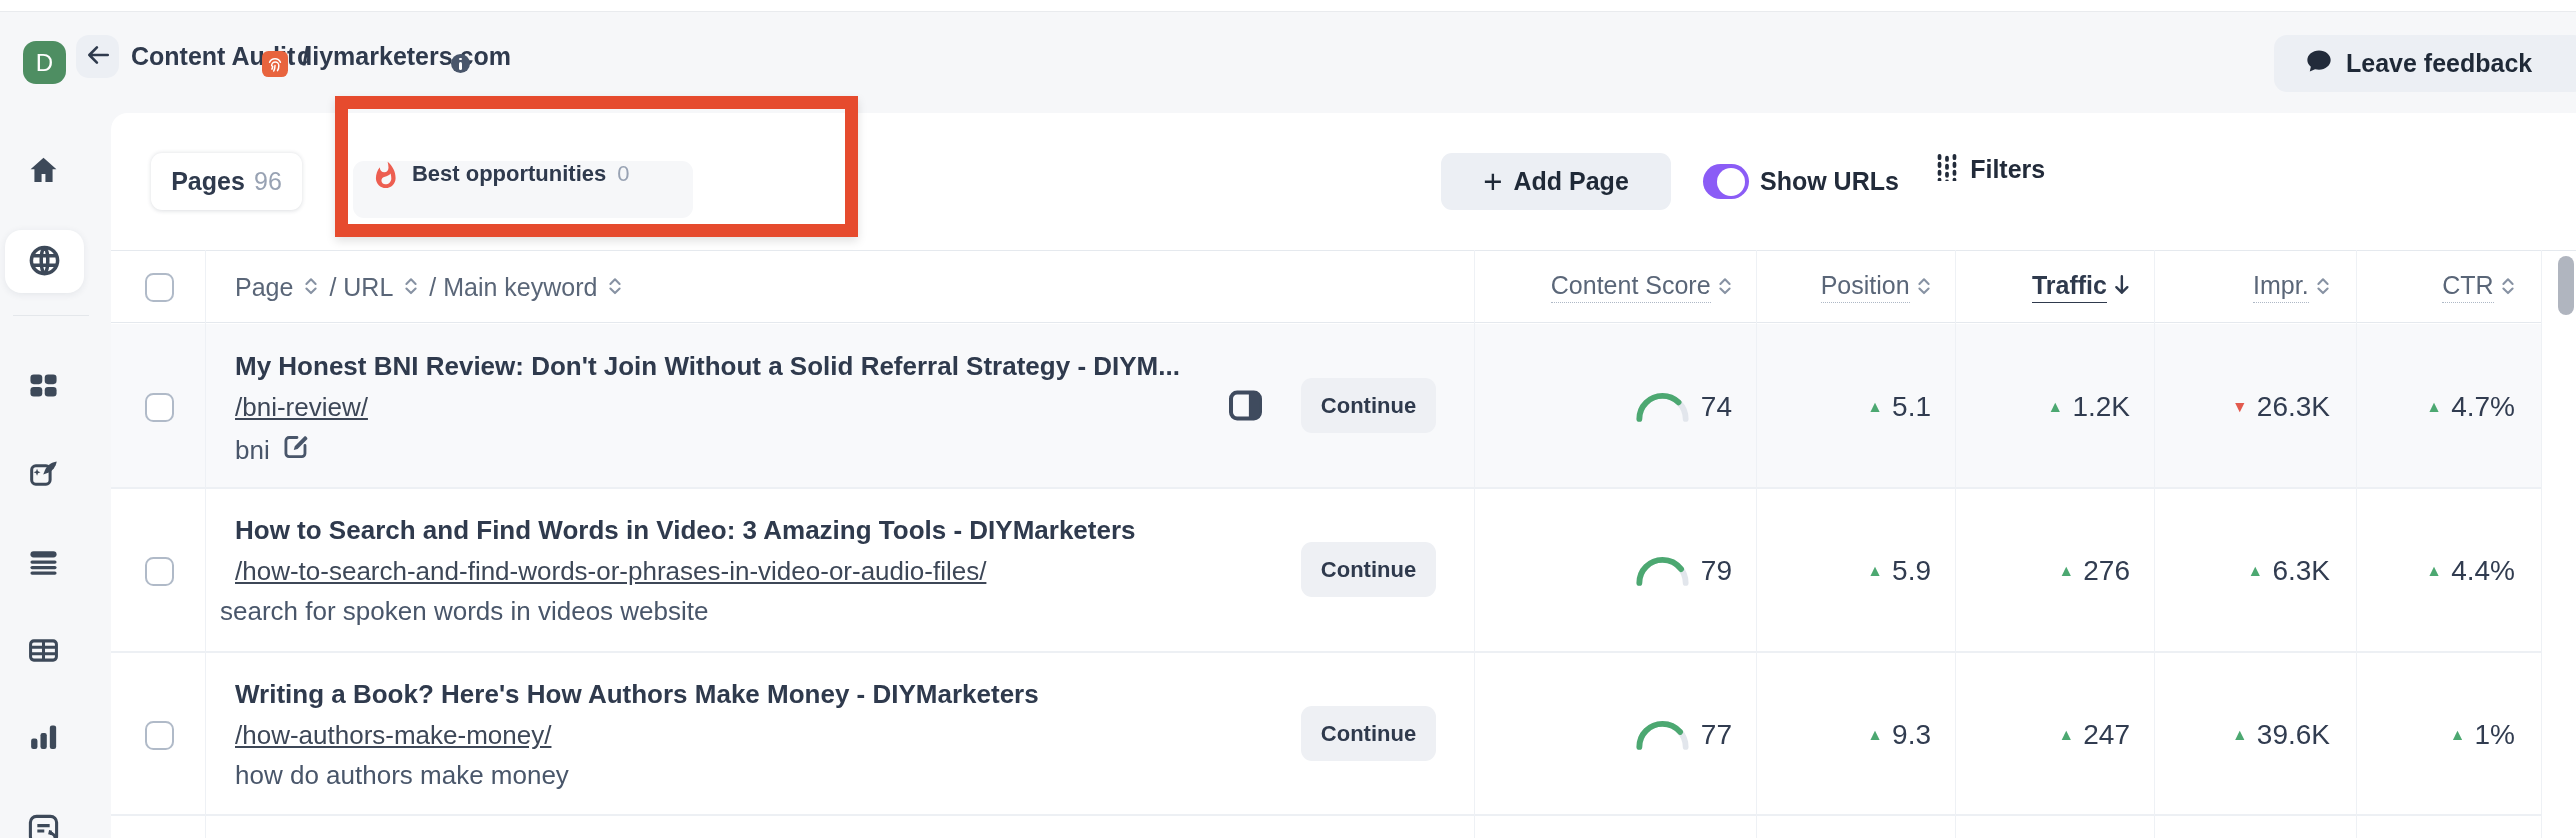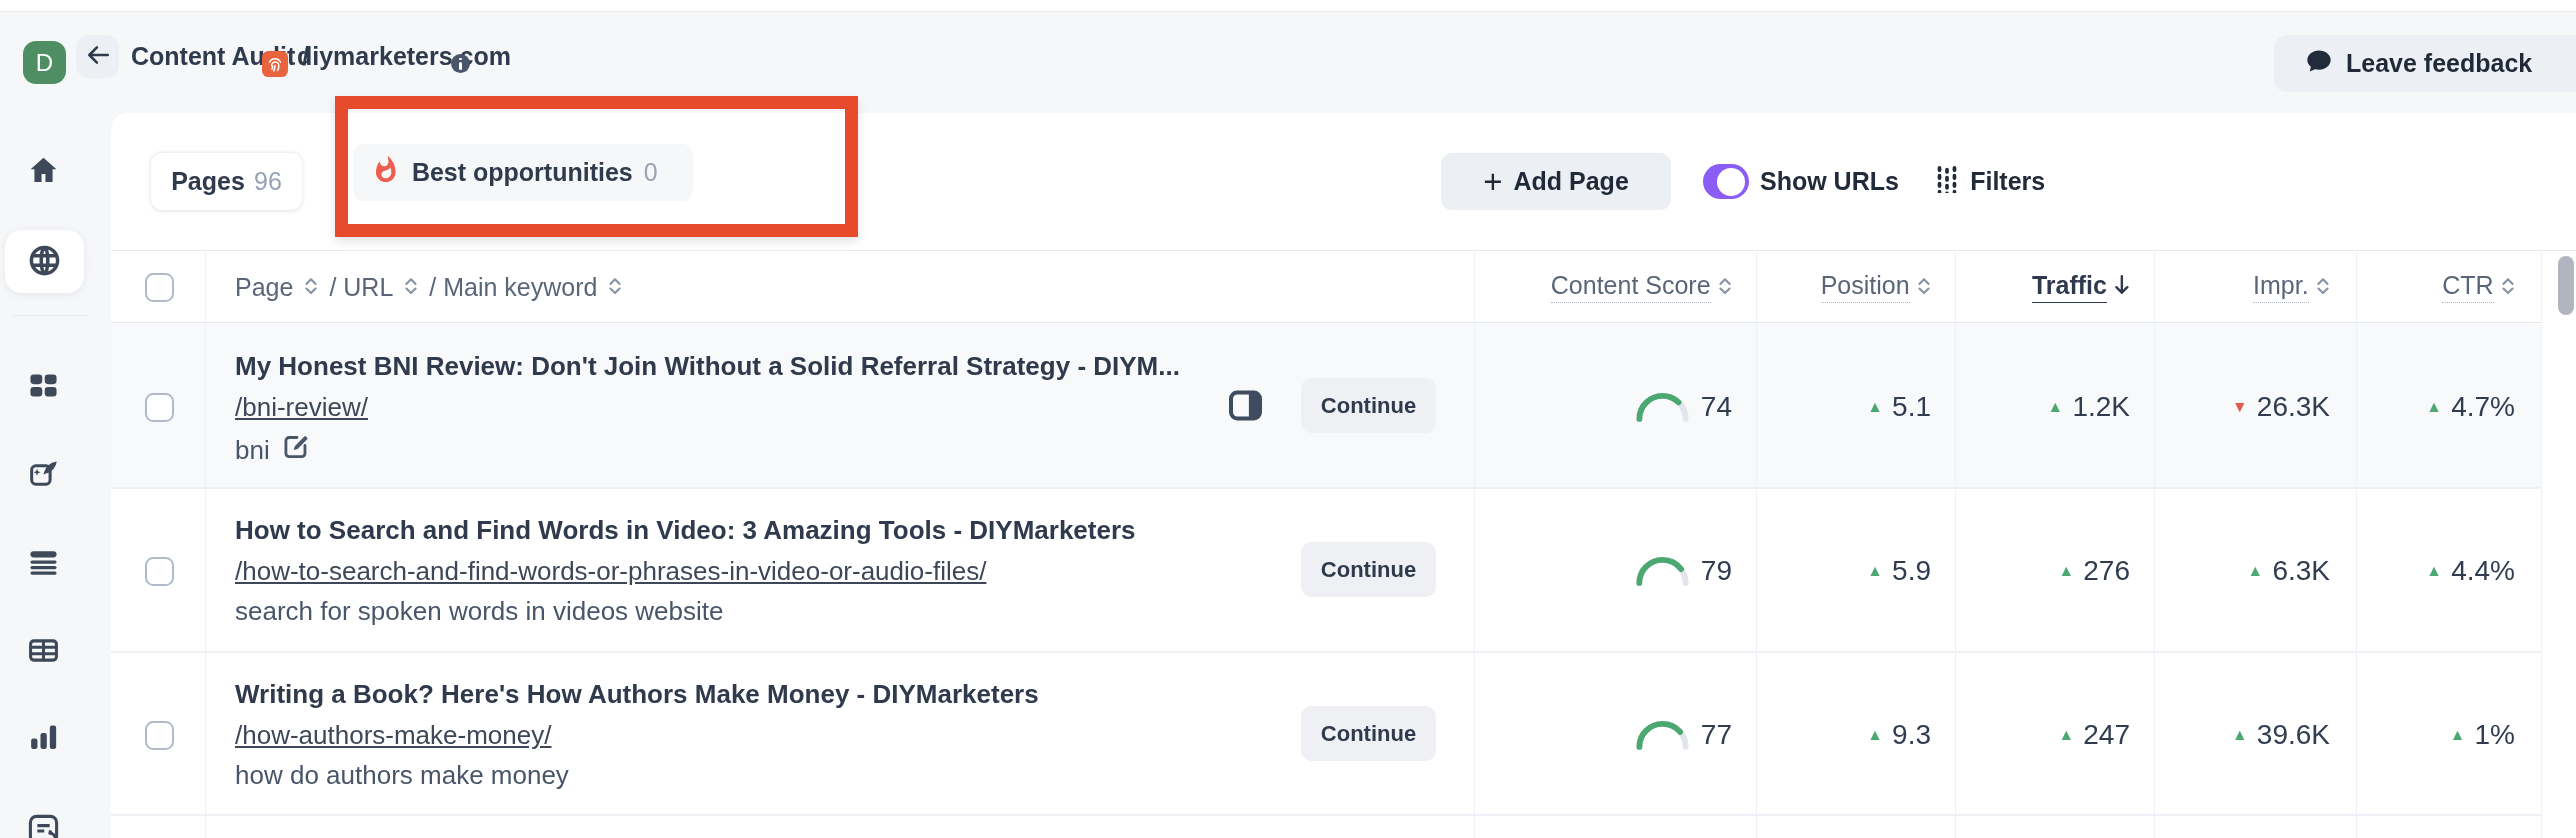--- a/index.html
+++ b/index.html
@@ -33,33 +33,33 @@
              box-shadow:0 1.8px 7.4px rgba(35,48,74,.08);display:flex;align-items:center;justify-content:center;cursor:pointer;}
   .sidediv{left:13px;top:315px;width:76px;height:0;border-top:0.9px solid #e4e7eb;}
 
   
   .card{left:111px;top:113px;width:2465px;height:725px;background:#fff;border-top-left-radius:16.6px;}
 
   
   .tab-pages{left:151px;top:153px;width:151px;height:57px;border-radius:11px;background:#fff;
              box-shadow:0 0.9px 4.6px rgba(40,50,70,.16);display:flex;align-items:center;justify-content:center;gap:9.2px;
              font-size:25px;cursor:pointer;}
-  .tab-best{left:353px;top:144px;width:340px;height:57px;border-radius:11px;background:#f6f7f9;
-            display:flex;align-items:center;gap:11px;padding-left:18.4px;box-sizing:border-box;font-size:25px;cursor:pointer;}
+  .tab-best{left:353px;top:161px;width:340px;height:57px;border-radius:11px;background:#f6f7f9;
+            display:flex;gap:11px;padding-left:18.4px;box-sizing:border-box;font-size:22px;cursor:pointer;}
   .tablabel{font-weight:700;color:#2f3a4d;}
   .tabcount{color:#98a2b3;}
   .annot{left:335px;top:96px;width:523px;height:141px;border:13px solid #e64b2e;box-sizing:border-box;
          box-shadow:0 3.7px 9.2px rgba(0,0,0,.12);}
   .addpage{left:1441px;top:153px;width:230px;height:57px;border-radius:11px;background:#eceff4;
            display:flex;align-items:center;justify-content:center;gap:11px;font-size:25px;font-weight:700;color:#1f2937;cursor:pointer;}
   .plus:before{content:"+";font-size:33px;font-weight:400;color:#1f2937;line-height:1;}
   .toggle{left:1703px;top:164px;width:46px;height:35px;border-radius:17.5px;background:#8b5cf6;cursor:pointer;}
   .knob{position:absolute;right:3.7px;top:3.7px;width:28px;height:28px;border-radius:50%;background:#fff;}
   .showurls{left:1760px;top:153px;height:57px;display:flex;align-items:center;font-size:25px;font-weight:600;color:#222b3a;}
-  .filters{left:1933px;top:153px;height:57px;display:flex;align-items:center;gap:9.2px;font-size:25px;font-weight:600;color:#222b3a;cursor:pointer;}
+  .filters{left:1933px;top:141px;height:57px;display:flex;align-items:center;gap:9.2px;font-size:25px;font-weight:600;color:#222b3a;cursor:pointer;}
   .search{left:2090px;top:153px;width:459px;height:57px;border-radius:11px;border:1.8px solid #d6dce5;background:#fff;
           box-sizing:border-box;display:flex;align-items:center;gap:11px;padding:0 16.6px;}
   .search input{border:none;outline:none;font-size:25px;color:#2f3a4d;width:100%;background:transparent;font-family:inherit;}
   .search input::placeholder{color:#9aa5b5;}
 
   
   .hline{background:#e5e9ee;height:0.9px;}
   .vline{background:#eef1f5;width:0.9px;}
   .rowsep{background:#edf0f4;height:1.8px;}
   .rowbg-hover{left:111px;top:324px;width:2430px;height:163px;background:#f8f9fb;}
@@ -347,21 +347,21 @@
   <div class="abs metric" style="right:61px;top:386px;">
     <span class="tri" data-dir="up"></span>
     <span>4.7%</span>
   </div>
 
   <div class="abs" style="left:145px;top:557px;">
       <div class="cb"></div>
     </div>
   <div class="abs rowtitle" style="left:235px;top:515px;">How to Search and Find Words in Video: 3 Amazing Tools - DIYMarketers</div>
   <div class="abs rowurl" style="left:235px;top:556px;">/how-to-search-and-find-words-or-phrases-in-video-or-audio-files/</div>
-  <div class="abs rowkw" style="left:235px;top:596px;align-items:flex-end;">
+  <div class="abs rowkw" style="left:220px;top:596px;align-items:flex-end;">
     <span>search for spoken words in videos website</span>
   </div>
   <div class="abs continue" style="left:1301px;top:542px;">Continue</div>
   <div class="abs metric" style="right:844px;top:550px;">
     <svg class="gauge" width="57" height="33" viewBox="0 0 64 36" fill="none">
       <path d="M6 32 A26 26 0 0 1 58 32" stroke="#e2e6ec" stroke-width="6.5" stroke-linecap="round"></path>
       <path class="gauge-fill" d="M6 32 A26 26 0 0 1 58 32" stroke="#4ca871" stroke-width="6.5" stroke-linecap="round" stroke-dasharray="64.52831310473435 163.36281798666926"></path>
     </svg>
     <span>79</span>
   </div>

